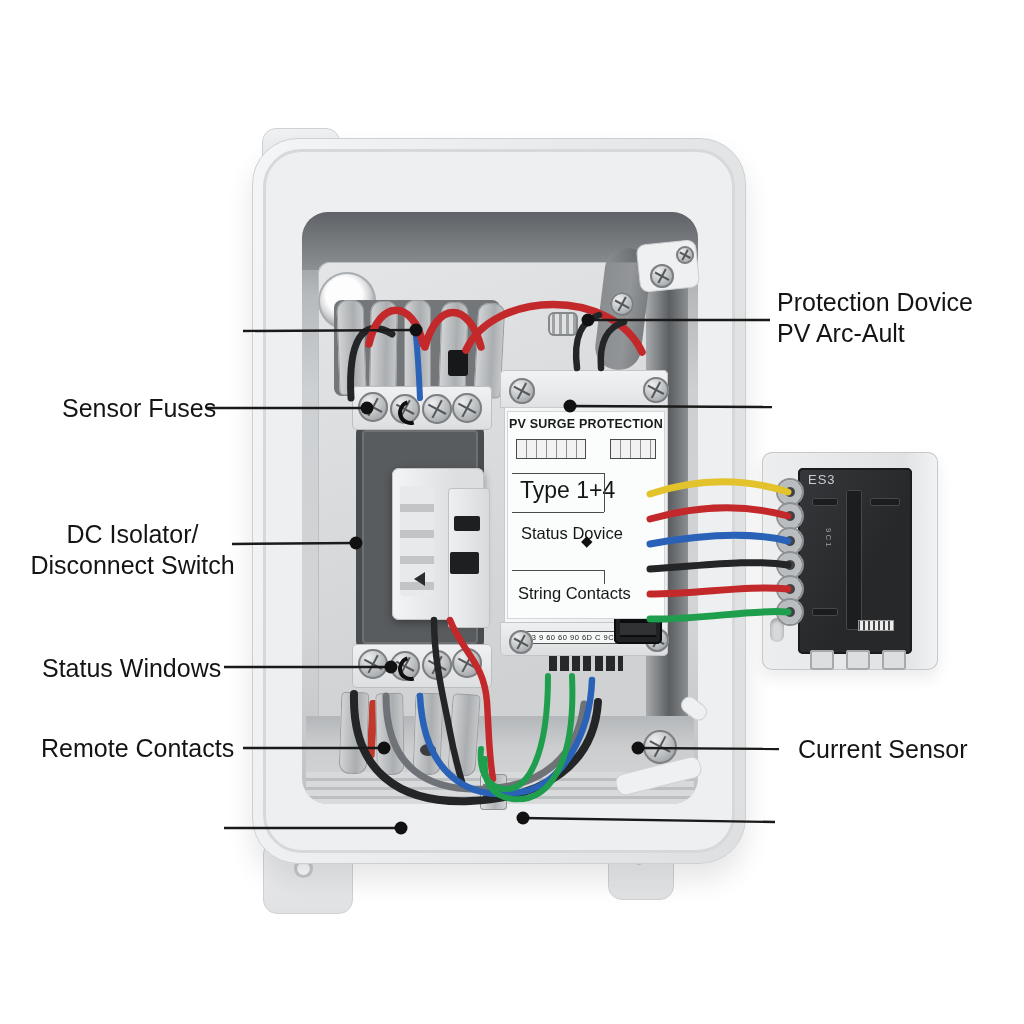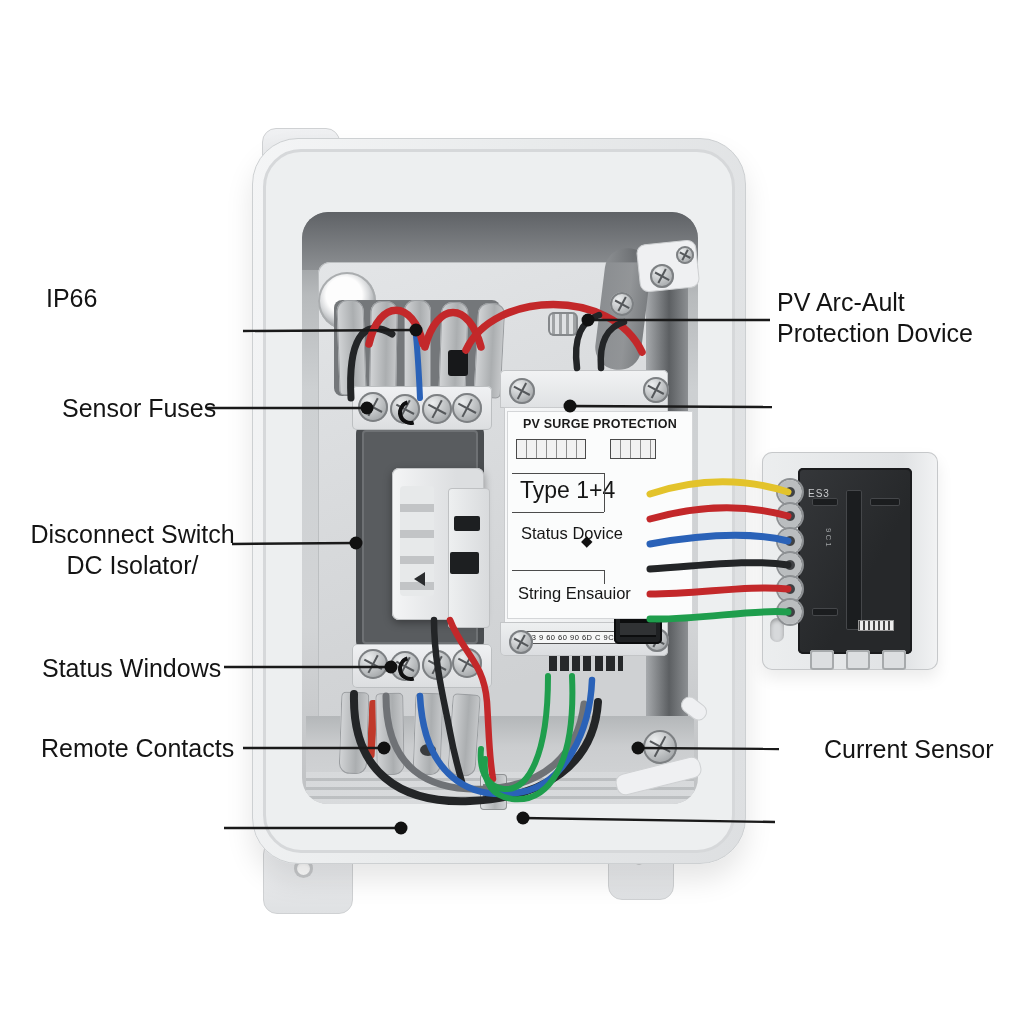--- a/index.html
+++ b/index.html
@@ -99,30 +99,30 @@
   .pins{position:absolute;left:549px;top:656px;width:74px;height:15px;z-index:6;
        background:repeating-linear-gradient(90deg,#26282a 0 8px,transparent 8px 11.5px);}
   .bracket{position:absolute;left:604px;top:598px;width:54px;height:12px;z-index:7;
        border:2px solid #3c3c3c;border-bottom:none;}
   
   .afdd{position:absolute;left:762px;top:452px;width:176px;height:218px;border-radius:10px;z-index:10;
        background:linear-gradient(90deg,#eceeef,#e0e2e4 80%,#f2f3f4);box-shadow:inset 0 0 0 1px #c6c8ca, 0 8px 16px rgba(0,0,0,.08);}
   .afdd-dark{position:absolute;left:36px;top:16px;width:114px;height:186px;border-radius:5px;
        background:linear-gradient(120deg,#35373a,#26282a 60%);box-shadow:inset 0 0 0 2px #1a1b1d;}
   .afdd-slot{position:absolute;background:#1b1d1f;box-shadow:inset 0 0 0 1px #45474a;border-radius:2px;}
-  .afdd-chip{position:absolute;left:10px;top:20px;font-size:10px;color:#c9cbcd;letter-spacing:1px;}
+  .afdd-chip{position:absolute;left:10px;top:4px;font-size:13px;color:#c9cbcd;letter-spacing:1px;}
   .afdd-side{position:absolute;left:26px;top:60px;font-size:8px;color:#9fa2a4;writing-mode:vertical-rl;letter-spacing:2px;}
   .ring{position:absolute;width:24px;height:24px;border-radius:50%;z-index:11;
        background:radial-gradient(circle,#3f4144 0 26%,#babdbf 32% 70%,#85888b 100%);box-shadow:0 0 0 2px #8d9093;}
   .afdd-conn{position:absolute;width:24px;height:20px;background:#dcdee0;box-shadow:inset 0 0 0 2px #a7aaac;border-radius:3px;}
   .afdd-label{position:absolute;left:96px;top:168px;width:36px;height:11px;background:#ececec;
        box-shadow:inset 0 0 0 1px #999;
        background-image:repeating-linear-gradient(90deg,#444 0 2px,#ececec 2px 5px);}
   svg.overlay{position:absolute;left:0;top:0;z-index:40;pointer-events:none;}
-  .z20{z-index:20;padding-left:28px;} .z60{z-index:60;}
+  .z20{z-index:20;} .z60{z-index:60;}
 </style>
 </head>
 <body>
 
 <div id="canvas">
 
   <div class="tab" style="left:262px;top:128px;width:76px;height:62px;">
     <div class="tab-hole" style="left:28px;top:34px;width:20px;height:20px;"></div>
   </div>
   <div class="tab" style="left:592px;top:150px;width:58px;height:55px;">
@@ -212,21 +212,21 @@
     <div class="vline" style="left:97px;top:62px;height:39px;"></div>
     <div class="spd-status">
       <span>Status</span>
       <span>Dovice</span>
     </div>
     <div class="spd-diamond">◆</div>
     <div class="divline" style="left:5px;top:159px;width:92px;"></div>
     <div class="vline" style="left:97px;top:159px;height:14px;"></div>
     <div class="spd-remote">
       <span>String</span>
-      <span>Ensauior</span>
+      <span>Contacts</span>
     </div>
   </div>
   <div class="bracket"></div>
   <div class="connector">
     <div class="connector-slots"></div>
   </div>
   <div class="spd-bot">
     <div class="spd-bot-text">63 9 60 60 90 6D C 9C T13 98</div>
   </div>
   <div class="screw" style="left:509px;top:630px;width:24px;height:24px;"></div>
@@ -304,38 +304,37 @@
       <circle cx="384" cy="748" r="6.5"></circle>
       <circle cx="401" cy="828" r="6.5"></circle>
       <circle cx="588" cy="320" r="6.5"></circle>
       <circle cx="570" cy="406" r="6.5"></circle>
       <circle cx="638" cy="748" r="6.5"></circle>
       <circle cx="523" cy="818" r="6.5"></circle>
     </g>
   </svg>
 
   <div class="lbl z60" style="left:46px;top:283px;">
-    <span>IP66</span>
   </div>
   <div class="lbl z60" style="left:62px;top:393px;">
     <span>Sensor Fuses</span>
   </div>
   <div class="lbl z60" style="left:30px;top:519px;width:205px;text-align:center;">
+    <span>DC Isolator/</span>
     <span>Disconnect Switch</span>
-    <span>DC Isolator/</span>
   </div>
   <div class="lbl z60" style="left:42px;top:653px;">
     <span>Status Windows</span>
   </div>
   <div class="lbl z60" style="left:41px;top:733px;">
     <span>Remote Contacts</span>
   </div>
   <div class="lbl z60" style="left:777px;top:287px;">
+    <span>Protection Dovice</span>
     <span>PV Arc-Ault</span>
-    <span>Protection Dovice</span>
   </div>
   <div class="lbl z60" style="left:779px;top:392px;">
   </div>
-  <div class="lbl z60" style="left:824px;top:734px;">
+  <div class="lbl z60" style="left:798px;top:734px;">
     <span>Current Sensor</span>
   </div>
 
 </div>
 
 </body></html>

